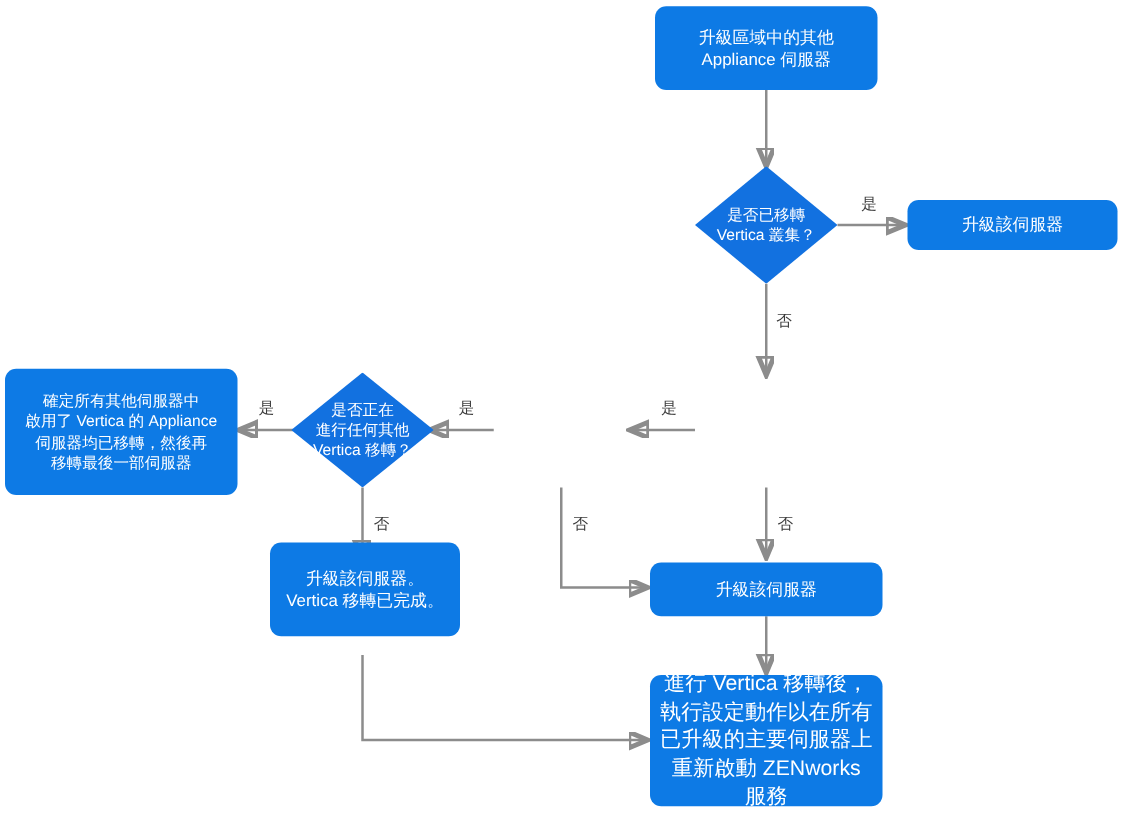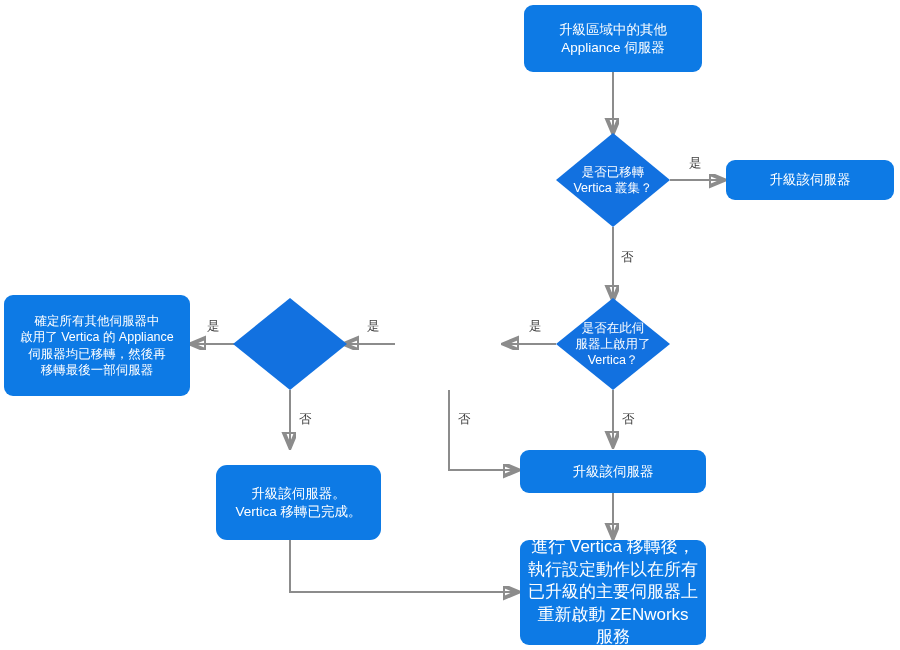--- a/index.html
+++ b/index.html
@@ -121,40 +121,37 @@
   <div class="node dec" style="left:556px; top:133px; width:114px; height:94px;">
     <span class="dec-shape"></span>
     <span class="dec-text">是否已移轉
 Vertica 叢集？</span>
   </div>
 
   <div class="node proc" style="left:726px; top:160px; width:168px; height:40px;">
     <span>升級該伺服器</span>
   </div>
 
-  <div class="node dec" style="left:556px; top:298px; width:114px; height:92px;">
-    <span class="dec-shape"></span>
-    <span class="dec-text">是否在此伺
-服器上啟用了
-Vertica？</span>
-  </div>
 
 
   <div class="node dec" style="left:233px; top:298px; width:114px; height:92px;">
     <span class="dec-shape"></span>
+    <span class="dec-text">是否正在
+進行任何其他
+Vertica 移轉？</span>
   </div>
 
   <div class="node proc" style="left:4px; top:295px; width:186px; height:101px; font-size:12.5px;">
     <span>確定所有其他伺服器中
 啟用了 Vertica 的 Appliance
 伺服器均已移轉，然後再
 移轉最後一部伺服器</span>
   </div>
 
-  <div class="node proc" style="left:216px; top:465px; width:165px; height:75px;border-radius:11px;">
+  <div class="node proc" style="left:216px; top:434px; width:152px; height:75px;">
     <span>升級該伺服器。
 Vertica 移轉已完成。</span>
   </div>
 
   <div class="node proc" style="left:520px; top:450px; width:186px; height:43px;">
     <span>升級該伺服器</span>
   </div>
 
   <div class="node proc" style="left:520px; top:540px; width:186px; height:105px; font-size:17px;">
     <span>進行 Vertica 移轉後，

